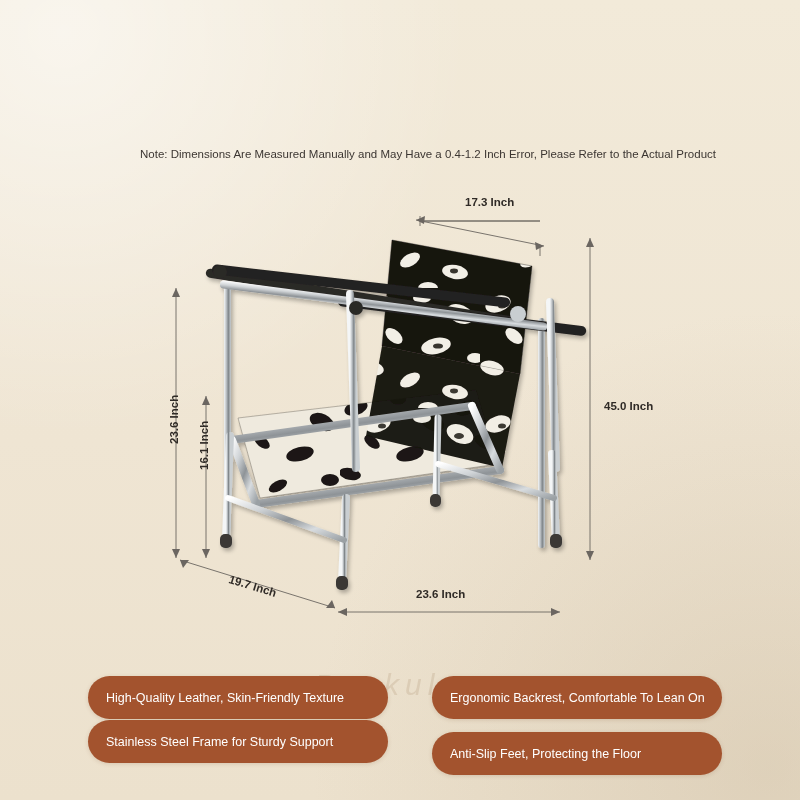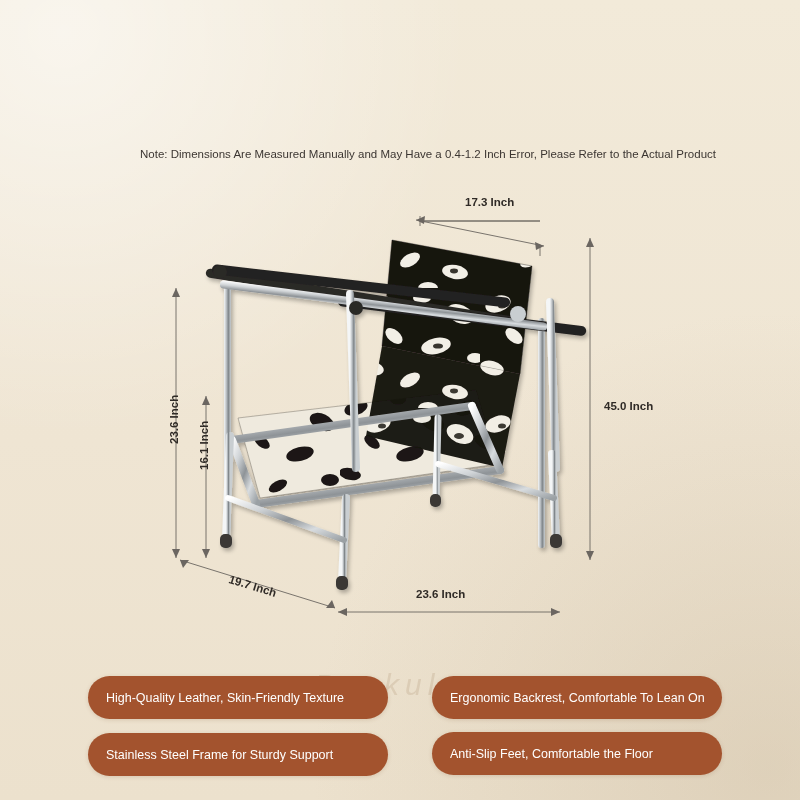--- a/index.html
+++ b/index.html
@@ -96,21 +96,21 @@
     font-size: 12.5px;
     line-height: 16px;
     padding: 8px 16px 8px 18px;
     box-sizing: border-box;
     display: flex;
     align-items: center;
     box-shadow: 0 1px 4px rgba(120,70,40,0.18);
   }
   .pill-1 { left: 88px;  top: 10px;  width: 300px; height: 43px; }
   .pill-2 { left: 432px; top: 10px;  width: 290px; height: 43px; }
-  .pill-3 { left: 88px;  top: 67px;  width: 300px; height: 43px; }
+  .pill-3 { left: 88px;  top: 54px;  width: 300px; height: 43px; }
   .pill-4 { left: 432px; top: 66px;  width: 290px; height: 43px; }
 
   
   .watermark {
     position: absolute;
     left: 0; top: 668px;
     width: 800px;
     text-align: center;
     font-size: 30px;
     font-style: italic;
@@ -286,16 +286,16 @@
     <div class="dim-label" style="left:108px; top:412px; transform: rotate(17deg);">19.7 Inch</div>
     <div class="dim-label" style="left:296px; top:420px;">23.6 Inch</div>
   </div>
 
   <div class="watermark">Baskulan</div>
 
   <div class="features">
     <div class="pill pill-1">High-Quality Leather, Skin-Friendly Texture</div>
     <div class="pill pill-2">Ergonomic Backrest, Comfortable To Lean On</div>
     <div class="pill pill-3">Stainless Steel Frame for Sturdy Support</div>
-    <div class="pill pill-4">Anti-Slip Feet, Comfortable the Floor</div>
+    <div class="pill pill-4">Anti-Slip Feet, Protecting the Floor</div>
   </div>
 
 </div>
 
 </body></html>

